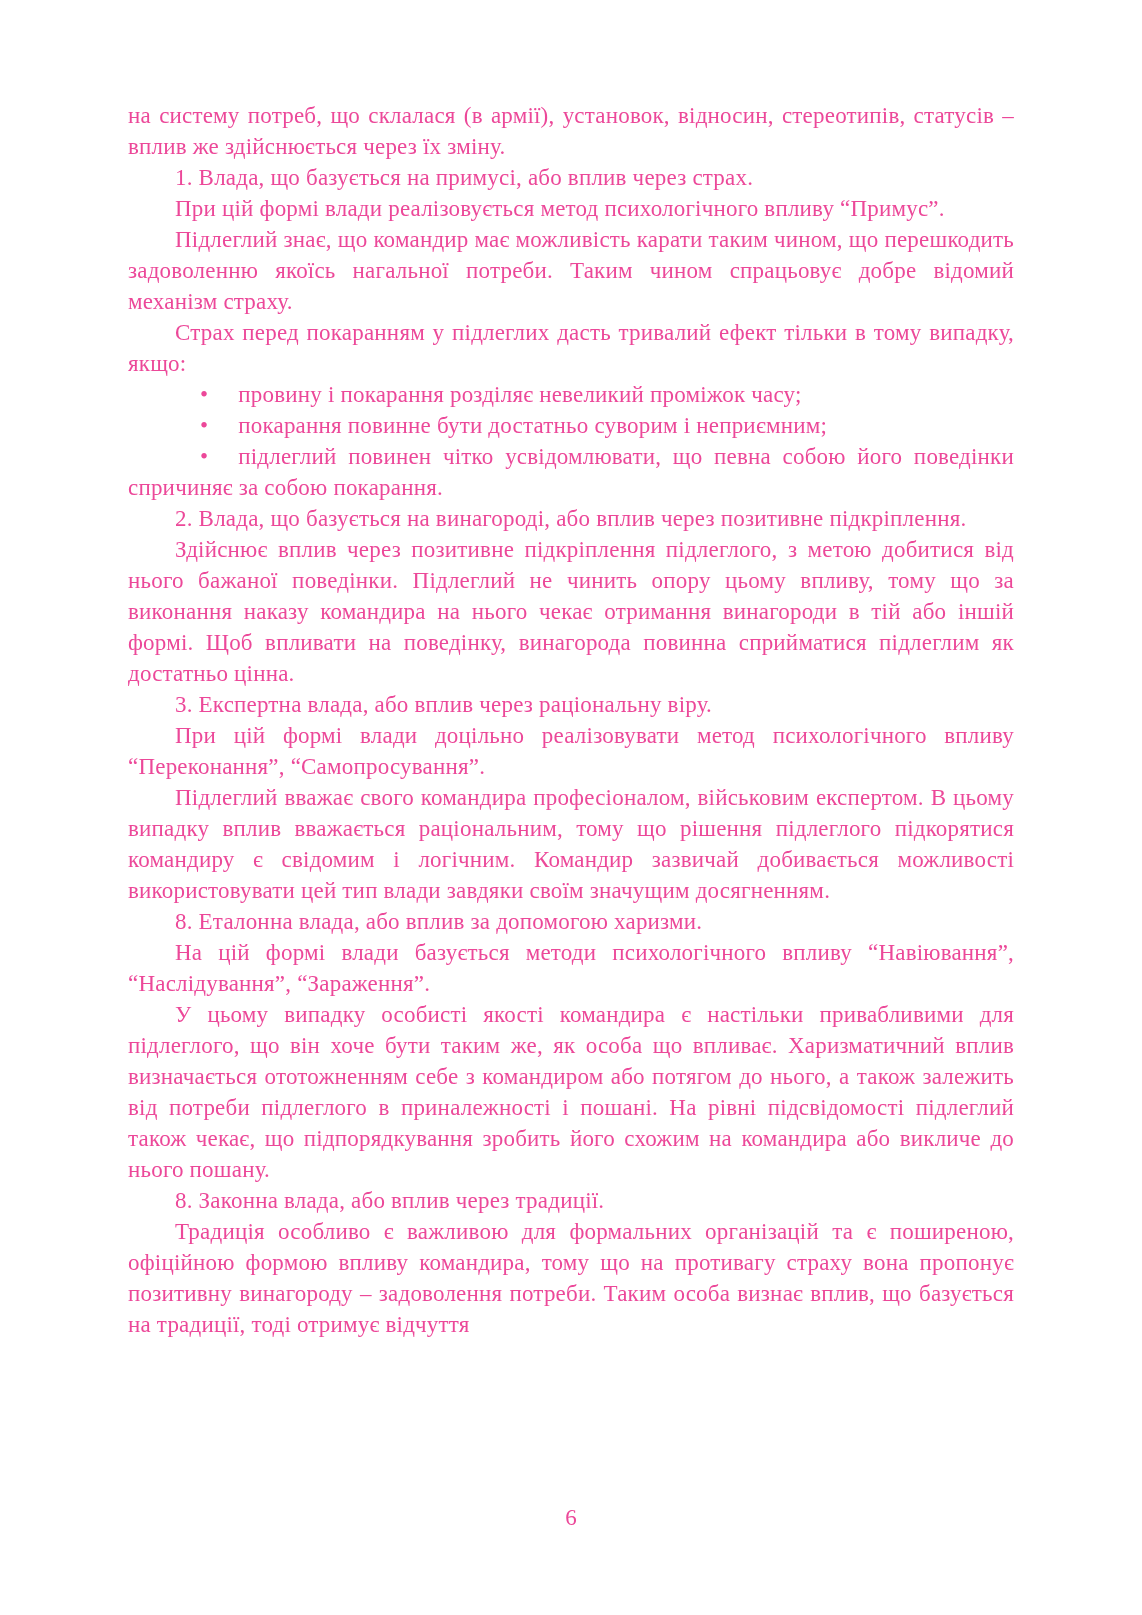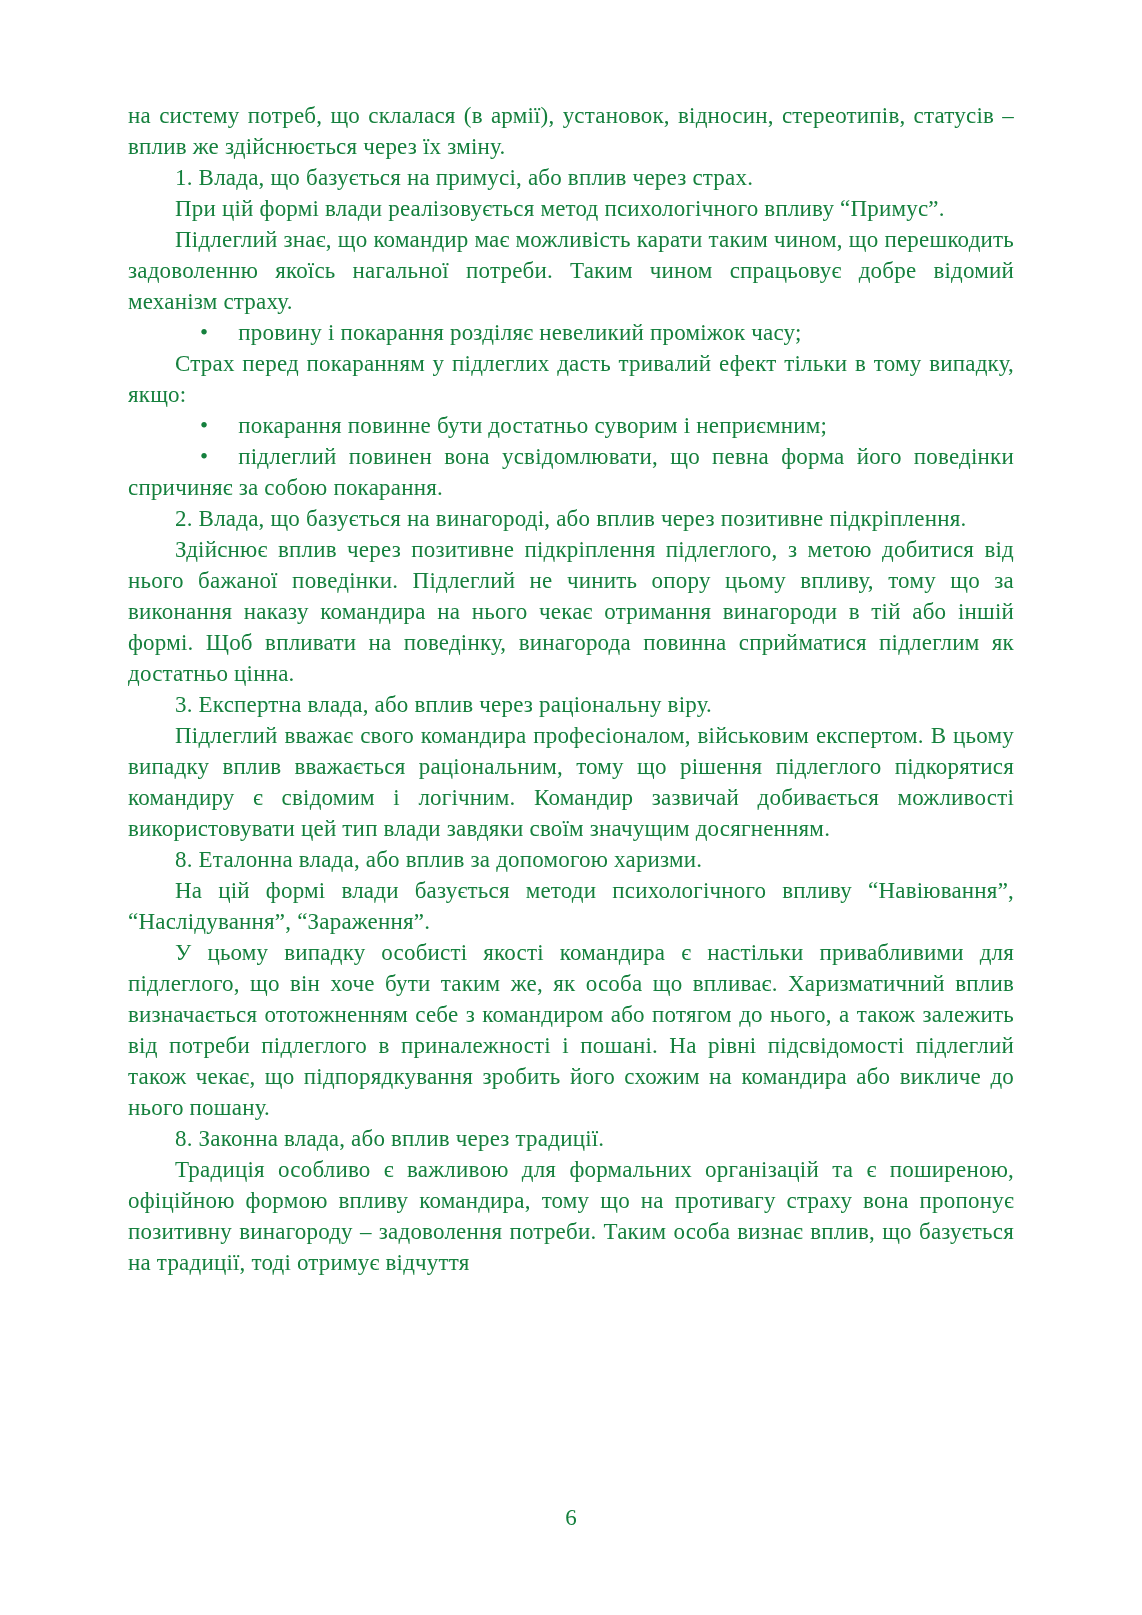--- a/index.html
+++ b/index.html
@@ -5,21 +5,21 @@
 <style>
   * { margin: 0; padding: 0; box-sizing: border-box; }
   html, body { background: #ffffff; }
   .page {
     position: relative;
     width: 1142px;
     height: 1615px;
     background: #ffffff;
     overflow: hidden;
     font-family: "Liberation Serif", "DejaVu Serif", serif;
-    color: #15803d;
+    color: #ec4899;
   }
   .textblock {
     position: absolute;
     left: 128px;
     top: 100px;
     width: 886px;
     font-size: 23px;
     line-height: 31px;
     text-align: justify;
     letter-spacing: 0.2px;
@@ -60,34 +60,35 @@
 
     <p class="para no-indent">на систему потреб, що склалася (в армії), установок, відносин, стереотипів, статусів – вплив же здійснюється через їх зміну.</p>
 
 
     <p class="para heading">1. Влада, що базується на примусі, або вплив через страх.</p>
 
     <p class="para">При цій формі влади реалізовується метод психологічного впливу “Примус”.</p>
 
     <p class="para">Підлеглий знає, що командир має можливість карати таким чином, що перешкодить задоволенню якоїсь нагальної потреби. Таким чином спрацьовує добре відомий механізм страху.</p>
 
+    <p class="para">Страх перед покаранням у підлеглих дасть тривалий ефект тільки в тому випадку, якщо:</p>
+
     <p class="para bullet"><span class="bullet-glyph">•</span><span>провину і покарання розділяє невеликий проміжок часу;</span></p>
-
-    <p class="para">Страх перед покаранням у підлеглих дасть тривалий ефект тільки в тому випадку, якщо:</p>
 
     <p class="para bullet"><span class="bullet-glyph">•</span><span>покарання повинне бути достатньо суворим і неприємним;</span></p>
 
-    <p class="para bullet"><span class="bullet-glyph">•</span><span>підлеглий повинен вона усвідомлювати, що певна форма його поведінки спричиняє за собою покарання.</span></p>
+    <p class="para bullet"><span class="bullet-glyph">•</span><span>підлеглий повинен чітко усвідомлювати, що певна собою його поведінки спричиняє за собою покарання.</span></p>
 
     <p class="para heading">2. Влада, що базується на винагороді, або вплив через позитивне підкріплення.</p>
 
     <p class="para">Здійснює вплив через позитивне підкріплення підлеглого, з метою добитися від нього бажаної поведінки. Підлеглий не чинить опору цьому впливу, тому що за виконання наказу командира на нього чекає отримання винагороди в тій або іншій формі. Щоб впливати на поведінку, винагорода повинна сприйматися підлеглим як достатньо цінна.</p>
 
     <p class="para heading">3. Експертна влада, або вплив через раціональну віру.</p>
 
+    <p class="para">При цій формі влади доцільно реалізовувати метод психологічного впливу “Переконання”, “Самопросування”.</p>
 
     <p class="para">Підлеглий вважає свого командира професіоналом, військовим експертом. В цьому випадку вплив вважається раціональним, тому що рішення підлеглого підкорятися командиру є свідомим і логічним. Командир зазвичай добивається можливості використовувати цей тип влади завдяки своїм значущим досягненням.</p>
 
     <p class="para heading">8. Еталонна влада, або вплив за допомогою харизми.</p>
 
     <p class="para">На цій формі влади базується методи психологічного впливу “Навіювання”, “Наслідування”, “Зараження”.</p>
 
     <p class="para">У цьому випадку особисті якості командира є настільки привабливими для підлеглого, що він хоче бути таким же, як особа що впливає. Харизматичний вплив визначається ототожненням себе з командиром або потягом до нього, а також залежить від потреби підлеглого в приналежності і пошані. На рівні підсвідомості підлеглий також чекає, що підпорядкування зробить його схожим на командира або викличе до нього пошану.</p>
 
     <p class="para heading">8. Законна влада, або вплив через традиції.</p>

